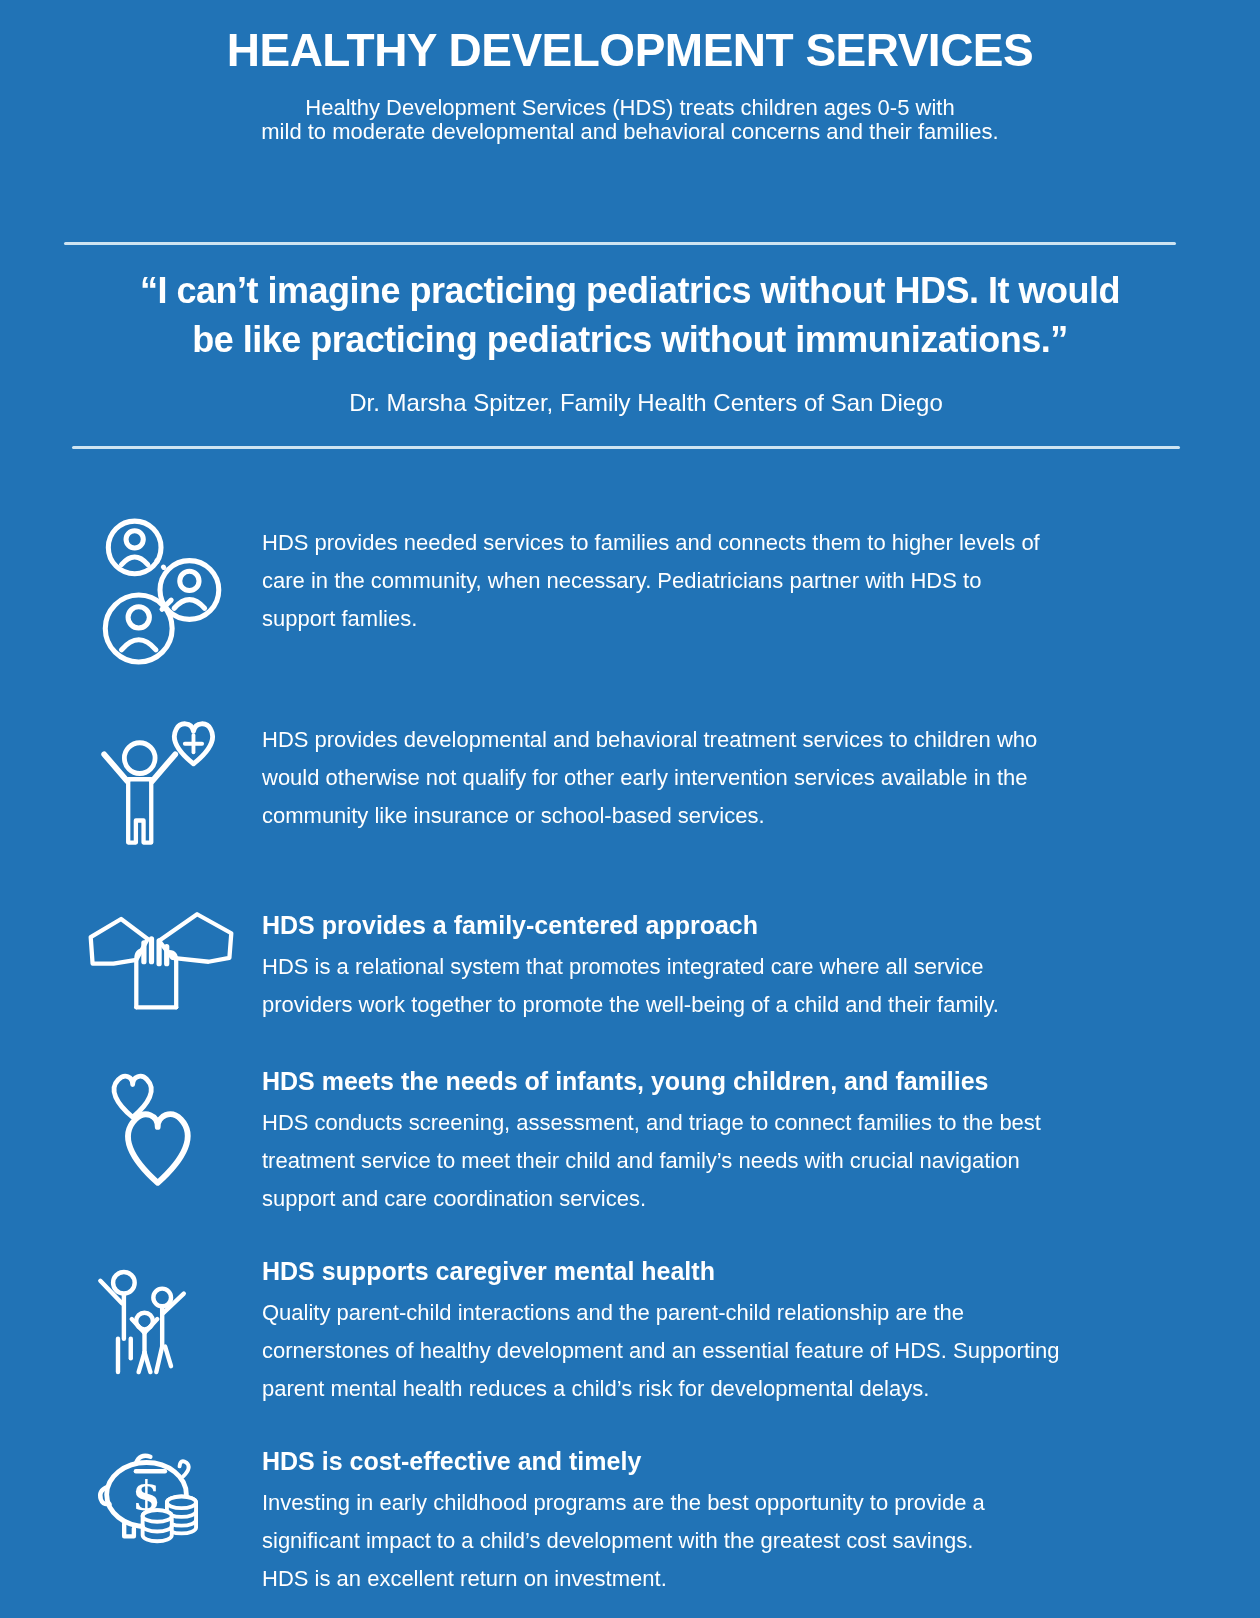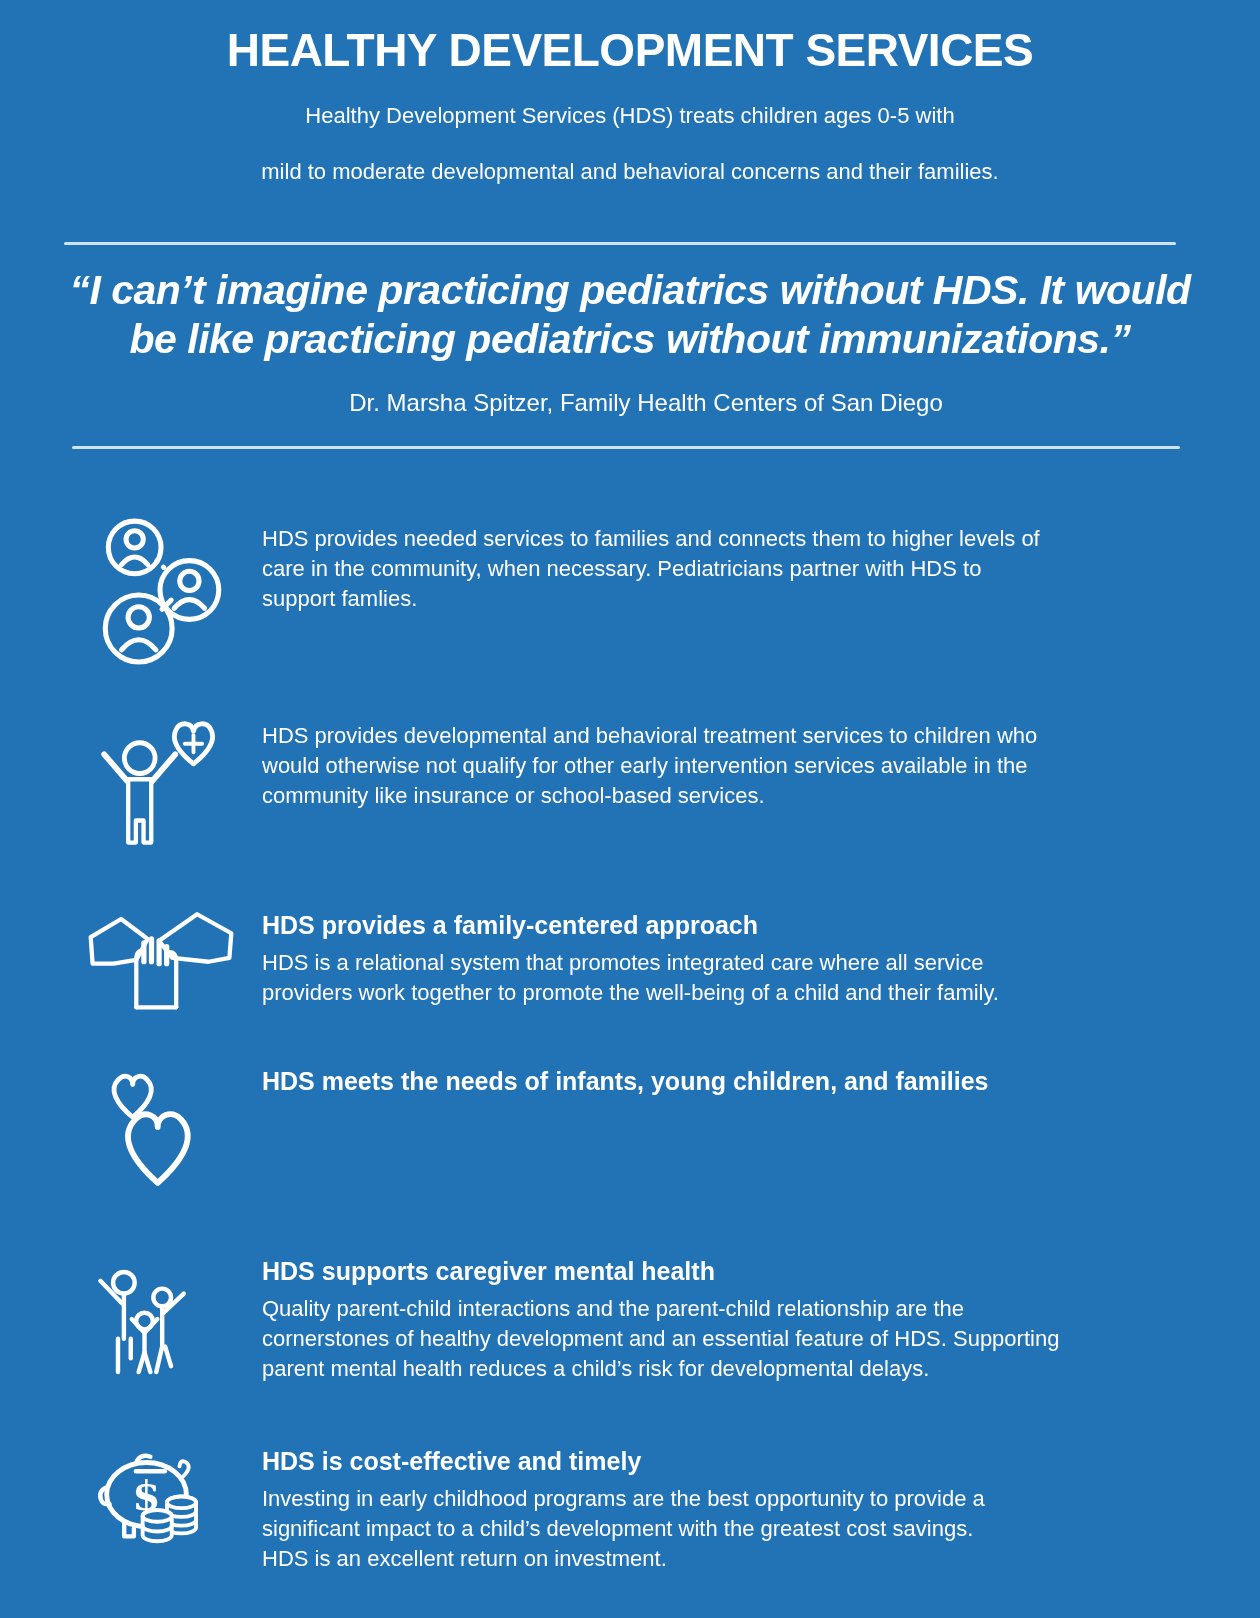--- a/index.html
+++ b/index.html
@@ -12,39 +12,39 @@
     font-family:"Liberation Sans", sans-serif;
     overflow:hidden;
     margin:0 auto;
   }
   
   .header { position:absolute; top:22px; left:0; width:100%; text-align:center; }
   .title-line {
     font-size:46px; font-weight:bold; line-height:56px; letter-spacing:-0.5px;
   }
   .subtitle {
-    margin-top:10px; font-size:22px; line-height:56px; white-space:pre-line;
+    margin-top:18px; font-size:22px; line-height:24px; white-space:pre-line;
   }
   
   .divider { position:absolute; height:3px; background:#CEE4F2; border-radius:2px; }
   .divider-1 { top:242px; left:64px; width:1112px; }
   .divider-2 { top:446px; left:72px; width:1108px; }
   
   .quote-block { position:absolute; top:266px; left:0; width:100%; text-align:center; }
   .quote-text {
-    font-size:41px; font-weight:bold; font-style:italic;
+    font-size:36px; font-weight:bold; 
     line-height:49px; white-space:pre-line; letter-spacing:-0.5px;
   }
   .quote-attribution { margin-top:25px; font-size:24px;padding-left:32px; }
   
   .section { position:absolute; left:85px; width:1105px; }
   .sec-icon { position:absolute; left:0; top:0; }
   .sec-text { margin-left:177px; }
   .sec-heading { font-size:25px; font-weight:bold; line-height:34px; margin-bottom:6px; }
-  .sec-body { font-size:22px; line-height:30px; white-space:pre-line; max-width:915px; }
+  .sec-body { font-size:22px; line-height:38px; white-space:pre-line; max-width:915px; }
   .s1 { top:524px; }  .s1 .sec-icon { left:8px;  top:-11px; }
   .s2 { top:721px; }  .s2 .sec-icon { left:0px;  top:-23px; }
   .s3 { top:908px; }  .s3 .sec-icon { left:0px;  top:-4px;  }
   .s4 { top:1064px; } .s4 .sec-icon { left:12px; top:-3px;  }
   .s5 { top:1254px; } .s5 .sec-icon { left:8px;  top:14px;  }
   .s6 { top:1444px; } .s6 .sec-icon { left:6px;  top:2px;   }
   svg { display:block; }
 </style>
 </head>
 <body>
@@ -132,20 +132,23 @@
 
   <div class="section s4">
     <span class="sec-icon">
       <svg width="106" height="126" viewBox="0 0 110 130" fill="none" stroke="#FFFFFF" stroke-width="5" stroke-linecap="round" stroke-linejoin="round">
         <path d="M37,58 C20,44 12,29 22,19 C29,12 37,16 37,24 C37,16 46,12 52,19 C62,29 54,44 37,58 Z"></path>
         <path d="M63,126 C35,101 23,77 40,60 C50,50 63,56 63,68 C63,56 77,50 87,60 C103,77 91,101 63,126 Z" stroke-width="6"></path>
       </svg>
     </span>
     <div class="sec-text">
       <div class="sec-heading">HDS meets the needs of infants, young children, and families</div>
+      <div class="sec-body">HDS conducts screening, assessment, and triage to connect families to the best
+treatment service to meet their child and family’s needs with crucial navigation
+support and care coordination services.</div>
     </div>
   </div>
 
   <div class="section s5">
     <span class="sec-icon">
       <svg width="104" height="108" viewBox="0 0 105 110" fill="none" stroke="#FFFFFF" stroke-width="4.5" stroke-linecap="round" stroke-linejoin="round">
         <circle cx="31" cy="15" r="11"></circle>
         <path d="M31,27 L31,72"></path>
         <path d="M29,36 L7,13"></path>
         <path d="M25,72 L25,106"></path>

